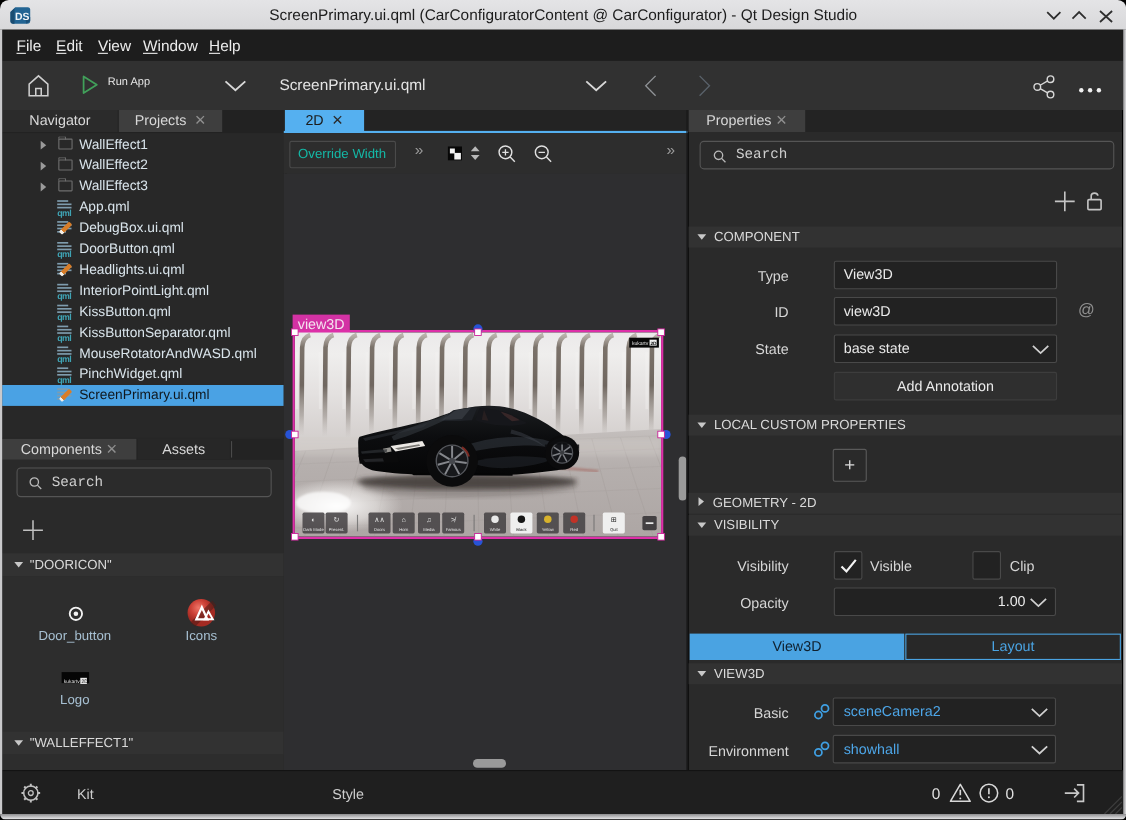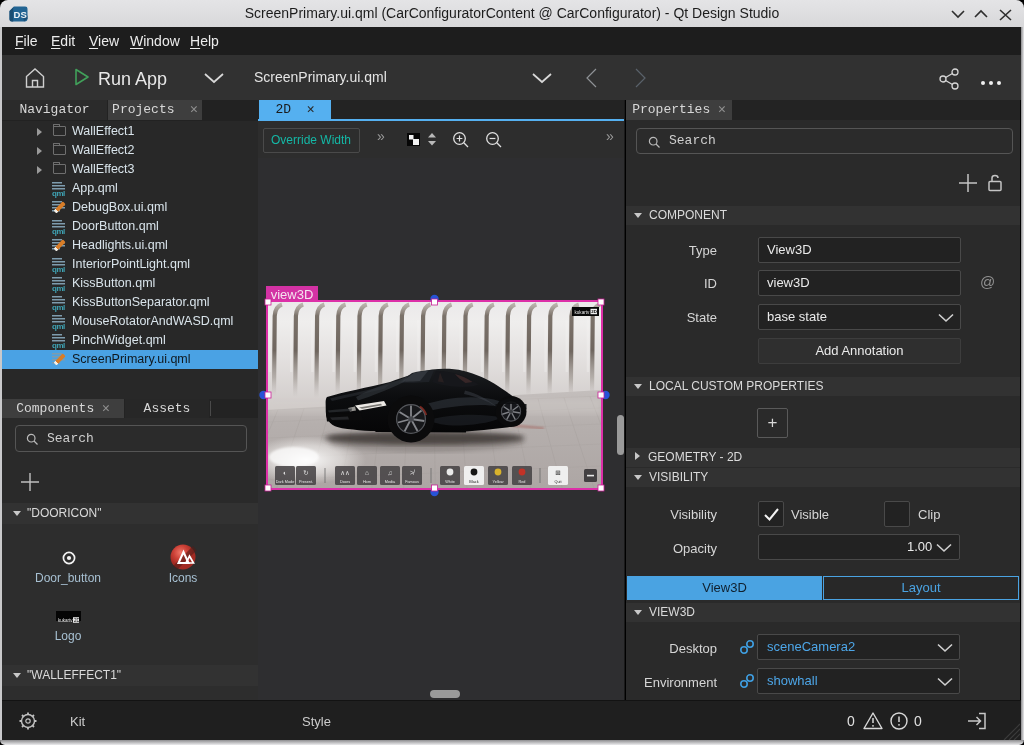--- a/index.html
+++ b/index.html
@@ -17,21 +17,21 @@
 #menubar { position:absolute; left:2px; top:27px; width:1019px; height:28px; background:#1d1d1d; }
 .menu-item { position:absolute; top:6px; font-size:14px; color:#ececec; }
 .menu-item u { text-decoration-thickness:1px; text-underline-offset:2px; }
 
 #toolbar { position:absolute; left:2px; top:55px; width:1019px; height:45px; background:#313131; }
 .tbtn { position:absolute; background:#282828; border-radius:4px;margin-top:44px; }
 
 #left-panel { position:absolute; left:2px; top:100px; width:256px; height:600px; background:#282828; }
 #center-panel { position:absolute; left:258px; top:100px; width:367px; height:600px; background:#2d2d30; }
 #right-panel { position:absolute; left:626px; top:100px; width:394px; height:600px; background:#2a2a2a; }
-.tabbar { position:absolute; left:0; top:0; width:100%; height:20px; background:#222222;font-family:Liberation Mono, monospace; }
+.tabbar { position:absolute; left:0; top:0; width:100%; height:20px; background:#222222; }
 .tab { position:absolute; top:0; height:20px; font-size:13px; color:#d8d8d8; text-align:center; line-height:20px; }
 .tabx { color:#8f8f8f; font-size:13px; }
 
 .trow { position:absolute; left:0; width:256px; height:19px; font-size:12.5px; color:#d9e4eb; line-height:19px; white-space:nowrap; }
 .trow.sel { background:#4aa2e4; color:#10181e; }
 .ttxt { position:absolute; left:70px; top:0; }
 .tri { position:absolute; left:35px; top:6px; width:0; height:0; border-top:4px solid transparent; border-bottom:4px solid transparent; border-left:5px solid #9a9a9a; }
 .fold { position:absolute; left:51px; top:4px; width:13px; height:10px; border:1px solid #6f6f6f; border-radius:1px; }
 .fold::before { content:""; position:absolute; left:-1px; top:-3px; width:5px; height:2px; border:1px solid #6f6f6f; border-bottom:none; border-radius:1px 1px 0 0; }
 .iqml, .iui, .iconf { position:absolute; left:50px; top:3px; width:14px; height:13px; }
@@ -97,21 +97,21 @@
 
   <div id="toolbar">
     <svg class="abs" style="left:21px;top:11px" width="24" height="24" viewBox="0 0 24 24">
       <path d="M3.5 10.5 L12 3 L20.5 10.5 L20.5 21 L3.5 21 Z" fill="none" stroke="#cfcfcf" stroke-width="1.4"></path>
       <path d="M9.5 21 L9.5 14.5 L14.5 14.5 L14.5 21" fill="none" stroke="#cfcfcf" stroke-width="1.4"></path>
     </svg>
     <div class="tbtn" style="left:60px;top:5px;width:170px;height:34px"></div>
     <svg class="abs" style="left:70px;top:12px" width="20" height="20" viewBox="0 0 20 20">
       <path d="M4 2.5 L16 10 L4 17.5 Z" fill="none" stroke="#41a05a" stroke-width="1.6" stroke-linejoin="round"></path>
     </svg>
-    <div class="abs" style="left:96px;top:14px;font-size:18px;color:#e8e8e8">Run App</div>
+    <div class="abs" style="left:96px;top:14px;font-size:10px;color:#e8e8e8">Run App</div>
     <svg class="abs" style="left:200px;top:17px" width="24" height="12" viewBox="0 0 24 12">
       <path d="M3 2 L12 10 L21 2" fill="none" stroke="#d8d8d8" stroke-width="1.7"></path>
     </svg>
     <div class="tbtn" style="left:238px;top:5px;width:328px;height:34px"></div>
     <div class="abs" style="left:252px;top:14px;font-size:14px;color:#e4e4e4">ScreenPrimary.ui.qml</div>
     <svg class="abs" style="left:528px;top:17px" width="24" height="12" viewBox="0 0 24 12">
       <path d="M3 2 L12 10 L21 2" fill="none" stroke="#d8d8d8" stroke-width="1.7"></path>
     </svg>
     <svg class="abs" style="left:580px;top:11px" width="20" height="24" viewBox="0 0 20 24">
       <path d="M14 3 L5 12 L14 21" fill="none" stroke="#8f9296" stroke-width="1.2"></path>
@@ -633,21 +633,21 @@
       <span style="position:absolute;left:148px;top:4px">1.00</span>
       <svg class="abs" style="left:176px;top:8px" width="18" height="10" viewBox="0 0 18 10">
           <path d="M2 1.5 L9 8 L16 1.5" fill="none" stroke="#d0d0d0" stroke-width="1.6"></path>
         </svg>
     </div>
 
     <div class="abs" style="left:1px;top:476px;width:195px;height:24px;background:#4aa3e2;color:#10202e;font-size:13px;text-align:center;line-height:24px">View3D</div>
     <div class="abs" style="left:197px;top:476px;width:196px;height:24px;background:#282828;border:1px solid #4aa3e2;color:#4aa3e2;font-size:13px;text-align:center;line-height:22px">Layout</div>
 
     <div class="sechead" style="top:503px"><span class="arrow-down" style="margin:0 7px 1px 8px"></span>VIEW3D</div>
-    <div class="lbl" style="left:0;top:541px;width:91px">Desktop</div>
+    <div class="lbl" style="left:0;top:541px;width:91px">Basic</div>
     <svg class="abs" style="left:113px;top:539px" width="16" height="16" viewBox="0 0 16 16">
       <g fill="none" stroke="#3f9fe2" stroke-width="1.6">
         <circle cx="5" cy="11" r="3.2"></circle>
           <circle cx="11" cy="5" r="3.2"></circle>
       </g>
     </svg>
     <div class="field" style="left:131px;top:534px;width:203px;height:26px">
         <span style="position:absolute;left:9px;top:4px;color:#4da6e8">sceneCamera2</span>
       <svg class="abs" style="left:178px;top:8px" width="18" height="10" viewBox="0 0 18 10">
           <path d="M2 1.5 L9 8 L16 1.5" fill="none" stroke="#d0d0d0" stroke-width="1.6"></path>

